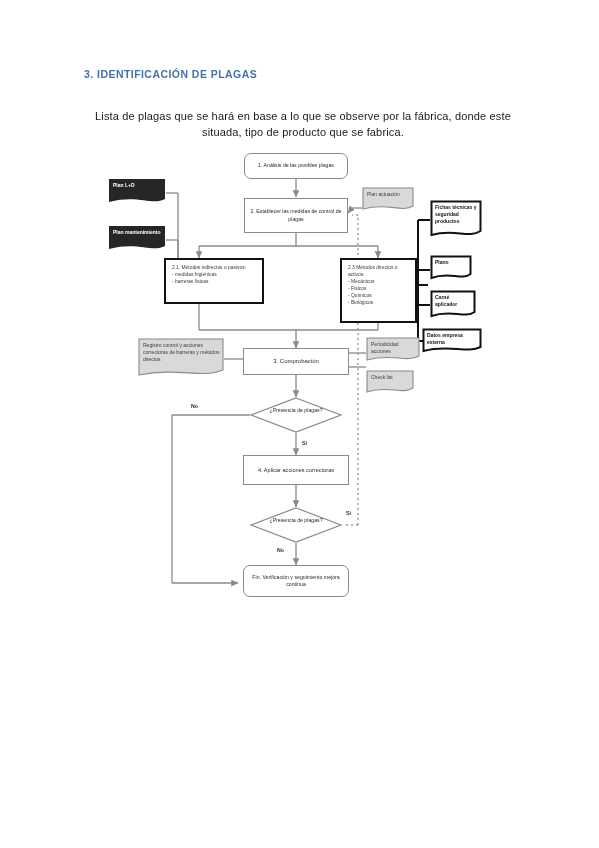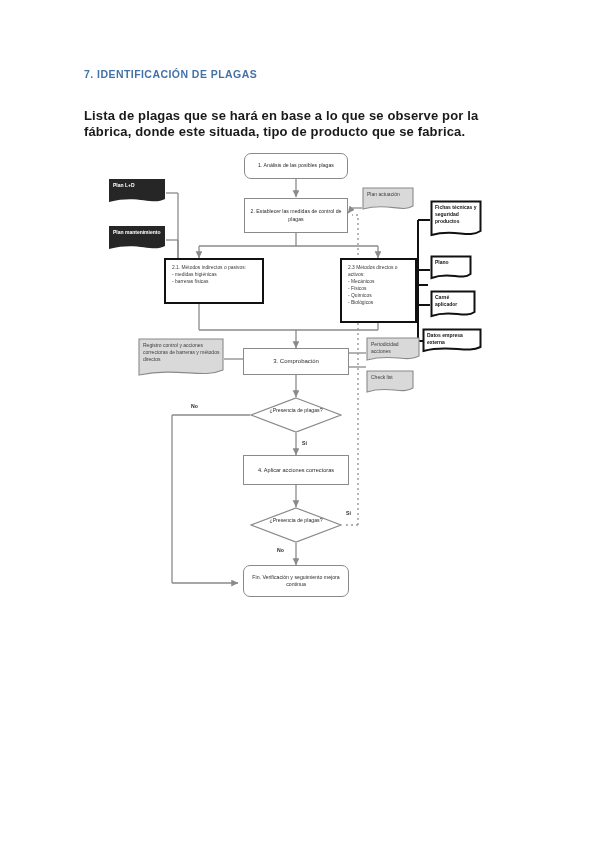--- a/index.html
+++ b/index.html
@@ -11,22 +11,23 @@
   .page{position:absolute;inset:0;background:#fff;}
 
   
   .heading{
     position:absolute;left:84px;top:68px;
     font-size:10.5px;font-weight:600;letter-spacing:.45px;
     color:#4472a8;
   }
   .para{
     position:absolute;left:84px;top:108px;width:438px;
-    font-size:13px;line-height:16px;color:#1a1a1a;font-weight:700;
+    font-size:11px;line-height:16px;color:#1a1a1a;font-weight:400;
     letter-spacing:.15px;
+    text-align:center;
   }
 
   
   .diagram{position:absolute;left:100px;top:145px;width:420px;height:465px;}
   .diagram svg{position:absolute;left:0;top:0;}
 
   .node{position:absolute;box-sizing:border-box;display:flex;
         align-items:center;justify-content:center;text-align:center;}
   .node span{display:block;padding:0 3px;}
 
@@ -67,21 +68,21 @@
   .doc .doc-txt span{padding:4px 4px 0 5px;text-align:left;}
   .doc-grey .doc-txt{color:#3d3d3d;}
   .doc-dark .doc-txt{color:#ffffff;font-weight:700;}
   .doc-white .doc-txt{color:#111;font-weight:700;}
 </style>
 </head>
 <body>
 
 <div class="page">
 
-  <div class="heading" style="color: rgb(68, 114, 168);">7. IDENTIFICACIÓN DE PLAGAS</div>
+  <div class="heading" style="color: rgb(68, 114, 168);">3. IDENTIFICACIÓN DE PLAGAS</div>
   <div class="para">Lista de plagas que se hará en base a lo que se observe por la fábrica, donde este situada, tipo de producto que se fabrica.</div>
 
   <div class="diagram">
 
     <svg width="420" height="465" viewBox="0 0 420 465">
       <defs>
         <marker id="ar" markerWidth="7" markerHeight="7" refX="5.2" refY="2.6" orient="auto">
           <path d="M0,0 L5.4,2.6 L0,5.2 z" fill="#8a8a8a"></path>
         </marker>
         <marker id="arL" markerWidth="7" markerHeight="7" refX="5.2" refY="2.6" orient="auto">

